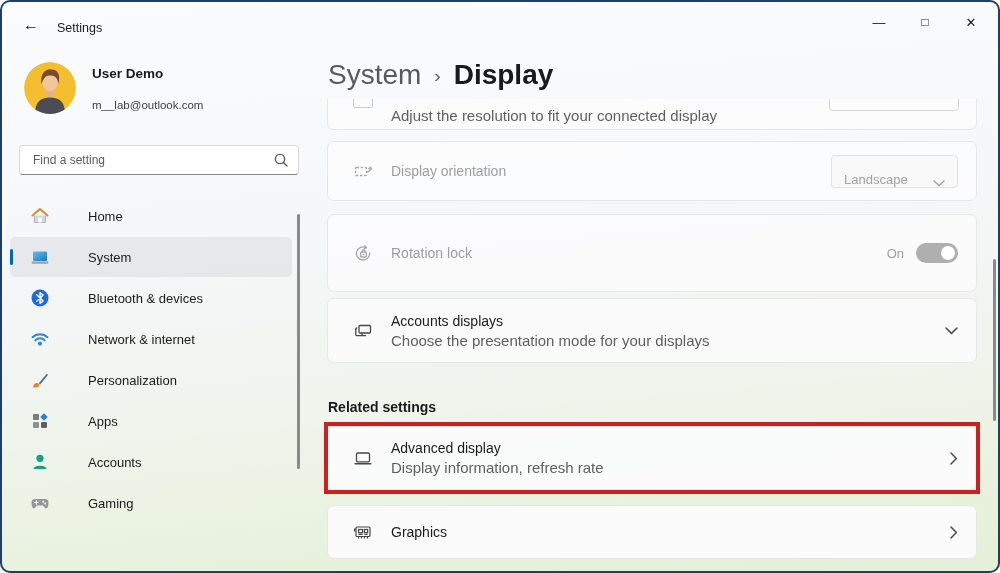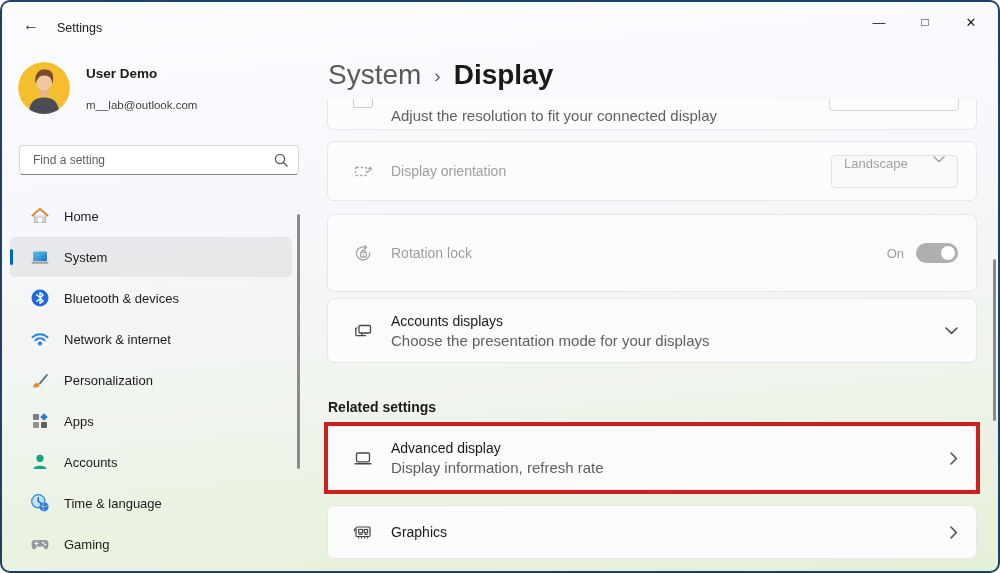--- a/index.html
+++ b/index.html
@@ -7,32 +7,32 @@
   .frame{width:1000px;height:573px;box-sizing:border-box;background:#1F4066;padding:2px;border-radius:10px;}
   .window{position:relative;width:100%;height:100%;border-radius:8px;overflow:hidden;
     background:linear-gradient(175deg,#FBFCFE 0%,#F6F7FA 38%,#EFF4EC 68%,#E9F2DE 86%,#E4EFD8 100%);}
   
   .back{position:absolute;left:16px;top:14px;font-size:16px;color:#1B1B1B;width:26px;height:24px;text-align:center;cursor:pointer;}
   .apptitle{position:absolute;left:55px;top:19px;font-size:12.5px;color:#1B1B1B;}
   .controls{position:absolute;right:4px;top:4px;display:flex;}
   .ctrl{width:46px;height:32px;display:flex;align-items:center;justify-content:center;color:#1B1B1B;font-size:13px;}
   .ctrl.max{font-size:12px;}
   
-  .profile{position:absolute;left:16px;top:60px;display:flex;align-items:center;}
+  .profile{position:absolute;left:22px;top:60px;display:flex;align-items:center;}
   .avatar{width:52px;height:52px;border-radius:50%;overflow:hidden;flex:none;}
   .ptext{margin-left:16px;}
   .pname{font-size:13.5px;font-weight:bold;color:#1A1A1A;}
   .pemail{font-size:11.5px;color:#3E3E3E;margin-top:18px;}
   .search{position:absolute;left:17px;top:143px;width:280px;height:30px;box-sizing:border-box;background:#FFFFFF;
     border:1px solid #D9D9D9;border-bottom:1px solid #85858A;border-radius:4px;display:flex;align-items:center;justify-content:flex-end;}
   .search input{border:none;outline:none;background:transparent;flex:1;margin-left:11px;font-size:12px;color:#1b1b1b;font-family:"Liberation Sans",sans-serif;}
   .search input::placeholder{color:#5E5E5E;}
   .search .sicon{margin-right:10px;display:flex;}
   .nav{position:absolute;left:8px;top:194px;width:282px;}
-  .navitem{position:relative;height:40px;display:flex;align-items:center;border-radius:5px;margin-bottom:1px;cursor:pointer;}
+  .navitem{position:relative;height:40px;display:flex;align-items:center;border-radius:5px;margin-bottom:1px;cursor:pointer;gap:24px;}
   .navitem.sel{background:rgba(0,0,0,0.06);}
   .navitem.sel::before{content:"";position:absolute;left:0;top:12px;width:3px;height:16px;border-radius:2px;background:#0067C0;}
   .nicon{width:20px;height:20px;margin-left:20px;flex:none;display:flex;}
   .nlabel{margin-left:14px;font-size:13px;color:#1B1B1B;}
   .side-scroll{position:absolute;left:295px;top:212px;width:3px;height:255px;background:#8A8A8A;border-radius:2px;}
   
   .breadcrumb{position:absolute;left:326px;top:57px;font-size:28px;display:flex;align-items:center;}
   .bc-parent{color:#5A5A5A;cursor:pointer;}
   .bc-sep{color:#5A5A5A;font-size:19px;margin:2px 13px 0 13px;}
   .bc-current{color:#1A1A1A;font-weight:bold;}
@@ -42,21 +42,21 @@
   .cicon{width:20px;height:20px;flex:none;margin-right:18px;display:flex;}
   .ctext{flex:1;min-width:0;}
   .ctitle{font-size:14px;color:#1B1B1B;}
   .csub{font-size:15px;color:#5F5F5F;margin-top:3px;}
   .disabled .ctitle{color:#9E9E9E;}
   .card.partial{height:31px;border-radius:0 0 7px 7px;border-top:none;position:relative;overflow:hidden;align-items:flex-start;}
   .partial .csub{margin:8px 0 0 38px;}
   .partial-drop{position:absolute;right:17px;top:-8px;width:128px;height:18px;background:#FDFDFD;border:1px solid #D6D6D6;border-radius:0 0 4px 4px;}
   .partial-icon{position:absolute;left:25px;top:-6px;width:18px;height:13px;border:1.3px solid #C9CDD3;border-radius:2px;}
   .selectbox{box-sizing:border-box;width:127px;height:33px;border:1px solid #E2E2E2;background:#F9F9F9;border-radius:4px;
-    display:flex;align-items:flex-start;padding:0 12px;}
+    display:flex;align-items:flex-end;padding:0 12px;}
   .selectbox .sval{flex:1;font-size:13px;color:#A2A2A2;}
   .toggle-wrap{display:flex;align-items:center;}
   .toggle-label{font-size:13px;color:#9E9E9E;margin-right:12px;}
   .toggle{width:42px;height:20px;border-radius:10px;background:#AFAFAF;position:relative;}
   .toggle .knob{position:absolute;right:3px;top:3px;width:14px;height:14px;border-radius:50%;background:#FFFFFF;}
   .heading{font-size:14px;font-weight:bold;color:#1A1A1A;margin:36px 0 11px 1px;}
   .ann-wrap{position:relative;}
   .annotation{position:absolute;left:-3px;right:-3px;top:-4px;bottom:-4px;border:4px solid #CB2020;pointer-events:none;}
   .main-scroll{position:absolute;left:991px;top:257px;width:3px;height:162px;background:#8A8A8A;border-radius:2px;}
   svg{display:block;}
@@ -167,31 +167,20 @@
       <span class="nlabel">Apps</span>
     </div>
     <div class="navitem">
       <span class="nicon">
         <svg viewBox="0 0 20 20" width="20" height="20">
               <circle cx="10" cy="6.3" r="3.6" fill="#17A184"></circle>
               <path d="M3.6 17 C3.6 12.6 16.4 12.6 16.4 17 Z" fill="#17A184"></path>
             </svg>
       </span>
       <span class="nlabel">Accounts</span>
-    </div>
-    <div class="navitem">
-      <span class="nicon">
-        <svg viewBox="0 0 20 20" width="20" height="20">
-              <circle cx="8.3" cy="8.3" r="6.6" fill="#BFE0F5" stroke="#2E86D8" stroke-width="1.2"></circle>
-              <path d="M8.3 4.8 V8.5 L10.8 10.2" fill="none" stroke="#1B5FA8" stroke-width="1.4" stroke-linecap="round"></path>
-              <circle cx="14" cy="13.8" r="4.6" fill="#2B7BD0"></circle>
-              <path d="M10.4 12.6 C12.6 14 15.4 14 17.6 12.6 M14 9.4 C12.6 12 12.6 15.6 14 18.2" fill="none" stroke="#9CC6EE" stroke-width="0.9"></path>
-            </svg>
-      </span>
-      <span class="nlabel">Time &amp; language</span>
     </div>
     <div class="navitem">
       <span class="nicon">
         <svg viewBox="0 0 20 20" width="20" height="20">
               <path d="M5 6 H15 C17.6 6 18.9 8.1 18.5 10.6 L18 13.4 C17.7 15.3 15.5 15.8 14.4 14.3 L13 12.6 H7 L5.6 14.3 C4.5 15.8 2.3 15.3 2 13.4 L1.5 10.6 C1.1 8.1 2.4 6 5 6 Z" fill="#94989E"></path>
               <path d="M6.4 7.9 V11.1 M4.8 9.5 H8" stroke="#FFFFFF" stroke-width="1.2" stroke-linecap="round"></path>
               <circle cx="13.2" cy="8.8" r="1" fill="#FFFFFF"></circle>
               <circle cx="15.2" cy="10.4" r="1" fill="#FFFFFF"></circle>
             </svg>
       </span>

